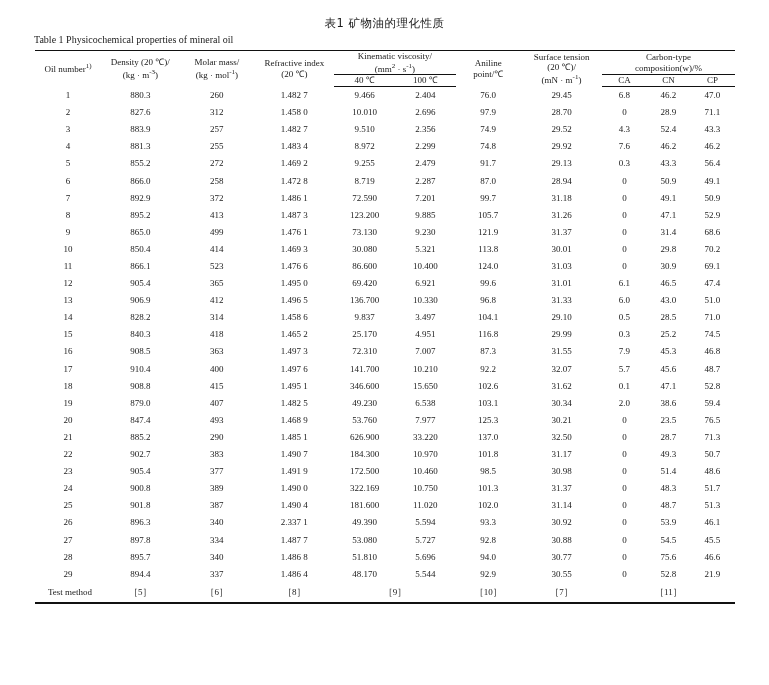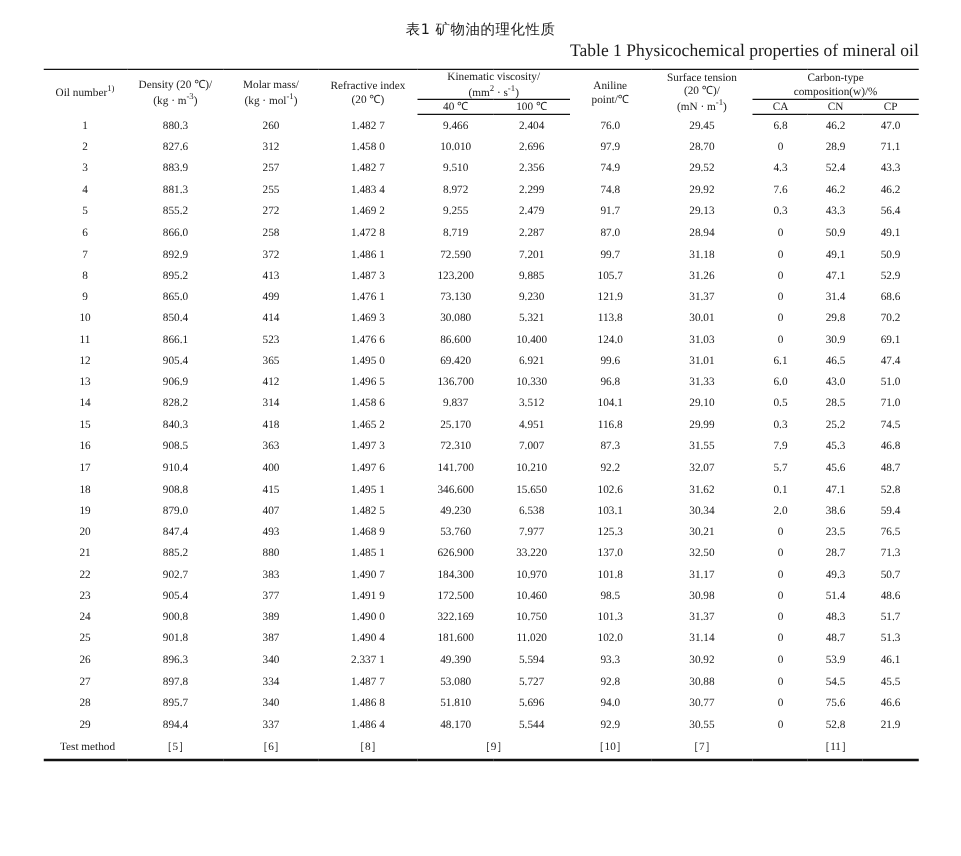--- a/index.html
+++ b/index.html
@@ -22,22 +22,22 @@
     padding: 14px 34px 0 34px;
   }
   .title-cn {
     text-align: center;
     font-size: 11.5px;
     font-family: "DejaVu Sans", sans-serif;
     letter-spacing: 0.5px;
     margin: 2px 0 3px 0;
   }
   .title-en {
-    text-align: right;
-    font-size: 14px;
+    text-align: left;
+    font-size: 10px;
     font-family: "Liberation Serif", serif;
     margin: 0 0 5px 0;
   }
   table.main {
     border-collapse: collapse;
     width: 700px;
     margin: 0 auto;
     font-size: 9px;
     font-family: "Liberation Serif", serif;
   }
@@ -345,21 +345,21 @@
           <td>6.0</td>
           <td>43.0</td>
           <td>51.0</td>
         </tr>
         <tr>
           <td>14</td>
           <td>828.2</td>
           <td>314</td>
           <td>1.458 6</td>
           <td>9.837</td>
-          <td>3.512</td>
+          <td>3.497</td>
           <td>104.1</td>
           <td>29.10</td>
           <td>0.5</td>
           <td>28.5</td>
           <td>71.0</td>
         </tr>
         <tr>
           <td>15</td>
           <td>840.3</td>
           <td>418</td>
@@ -433,21 +433,21 @@
           <td>7.977</td>
           <td>125.3</td>
           <td>30.21</td>
           <td>0</td>
           <td>23.5</td>
           <td>76.5</td>
         </tr>
         <tr>
           <td>21</td>
           <td>885.2</td>
-          <td>880</td>
+          <td>290</td>
           <td>1.485 1</td>
           <td>626.900</td>
           <td>33.220</td>
           <td>137.0</td>
           <td>32.50</td>
           <td>0</td>
           <td>28.7</td>
           <td>71.3</td>
         </tr>
         <tr>

